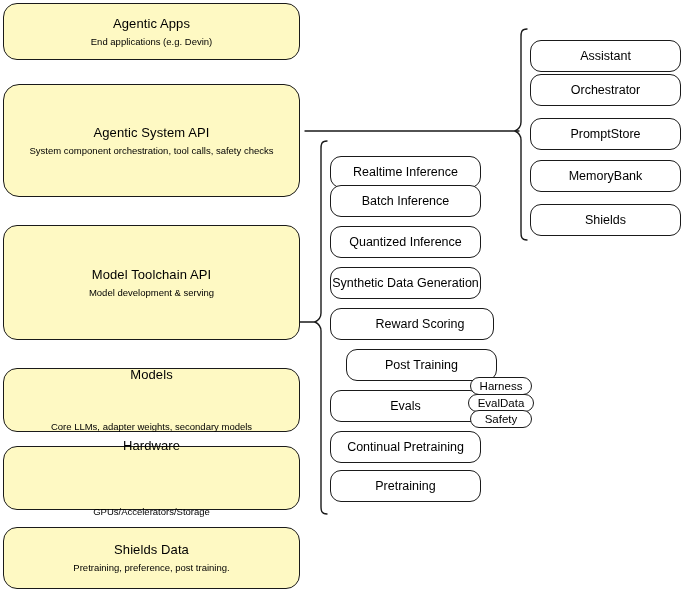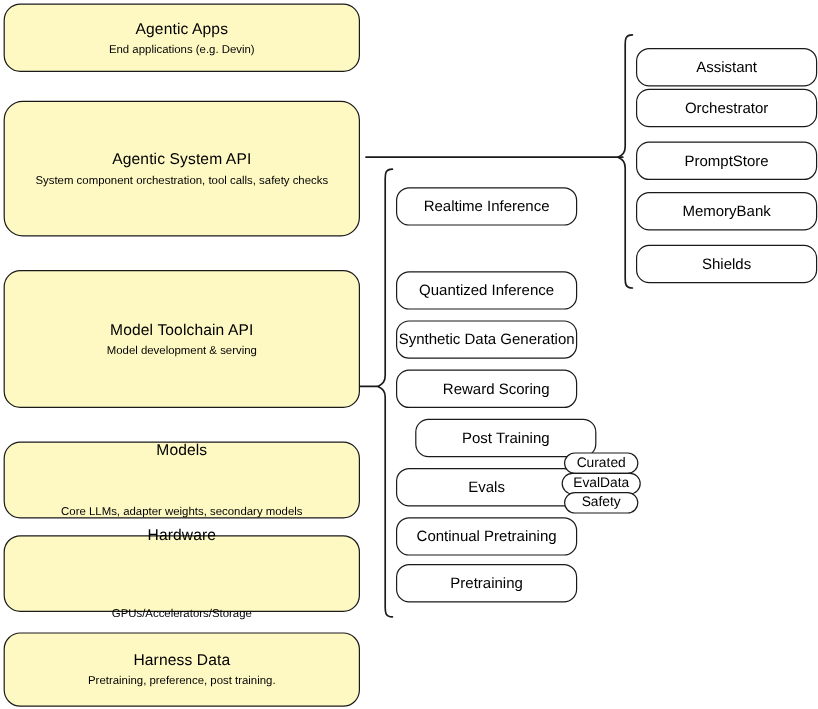--- a/index.html
+++ b/index.html
@@ -118,51 +118,54 @@
     <div class="title">Models</div>
     <div class="subtitle">Core LLMs, adapter weights, secondary models</div>
   </div>
 
   <div class="node layer-box" style="left:3px; top:446px; width:297px; height:64px;gap:48px;">
     <div class="title">Hardware</div>
     <div class="subtitle">GPUs/Accelerators/Storage</div>
   </div>
 
   <div class="node layer-box" style="left:3px; top:527px; width:297px; height:62px;">
-    <div class="title">Harness Data</div>
+    <div class="title">Shields Data</div>
     <div class="subtitle">Pretraining, preference, post training.</div>
   </div>
 
   <div class="chip" style="left:330px; top:144px; width:151px; height:32px;margin-top:12px;">
     <span>Realtime Inference</span>
   </div>
+  <div class="chip" style="left:330px; top:185px; width:151px; height:32px;">
+    <span>Batch Inference</span>
+  </div>
   <div class="chip" style="left:330px; top:226px; width:151px; height:32px;">
     <span>Quantized Inference</span>
   </div>
   <div class="chip" style="left:330px; top:267px; width:151px; height:32px;">
     <span>Synthetic Data Generation</span>
   </div>
-  <div class="chip" style="left:330px; top:308px; width:151px; height:32px;padding-left:16px;">
+  <div class="chip" style="left:330px; top:308px; width:164px; height:32px;padding-left:16px;">
     <span>Reward Scoring</span>
   </div>
   <div class="chip" style="left:330px; top:349px; width:151px; height:32px;margin-left:16px;">
     <span>Post Training</span>
   </div>
   <div class="chip" style="left:330px; top:390px; width:151px; height:32px;">
     <span>Evals</span>
   </div>
   <div class="chip" style="left:330px; top:431px; width:151px; height:32px;">
     <span>Continual Pretraining</span>
   </div>
   <div class="chip" style="left:330px; top:470px; width:151px; height:32px;">
     <span>Pretraining</span>
   </div>
 
   <div class="pill" style="left:470px; top:377px; width:62px; height:18px;">
-    <span>Curated</span>
+    <span>Harness</span>
   </div>
   <div class="pill" style="left:468px; top:394px; width:66px; height:18px;">
     <span>EvalData</span>
   </div>
   <div class="pill" style="left:470px; top:410px; width:62px; height:18px;">
     <span>Safety</span>
   </div>
 
   <div class="chip" style="left:530px; top:40px; width:151px; height:32px;">
     <span>Assistant</span>

